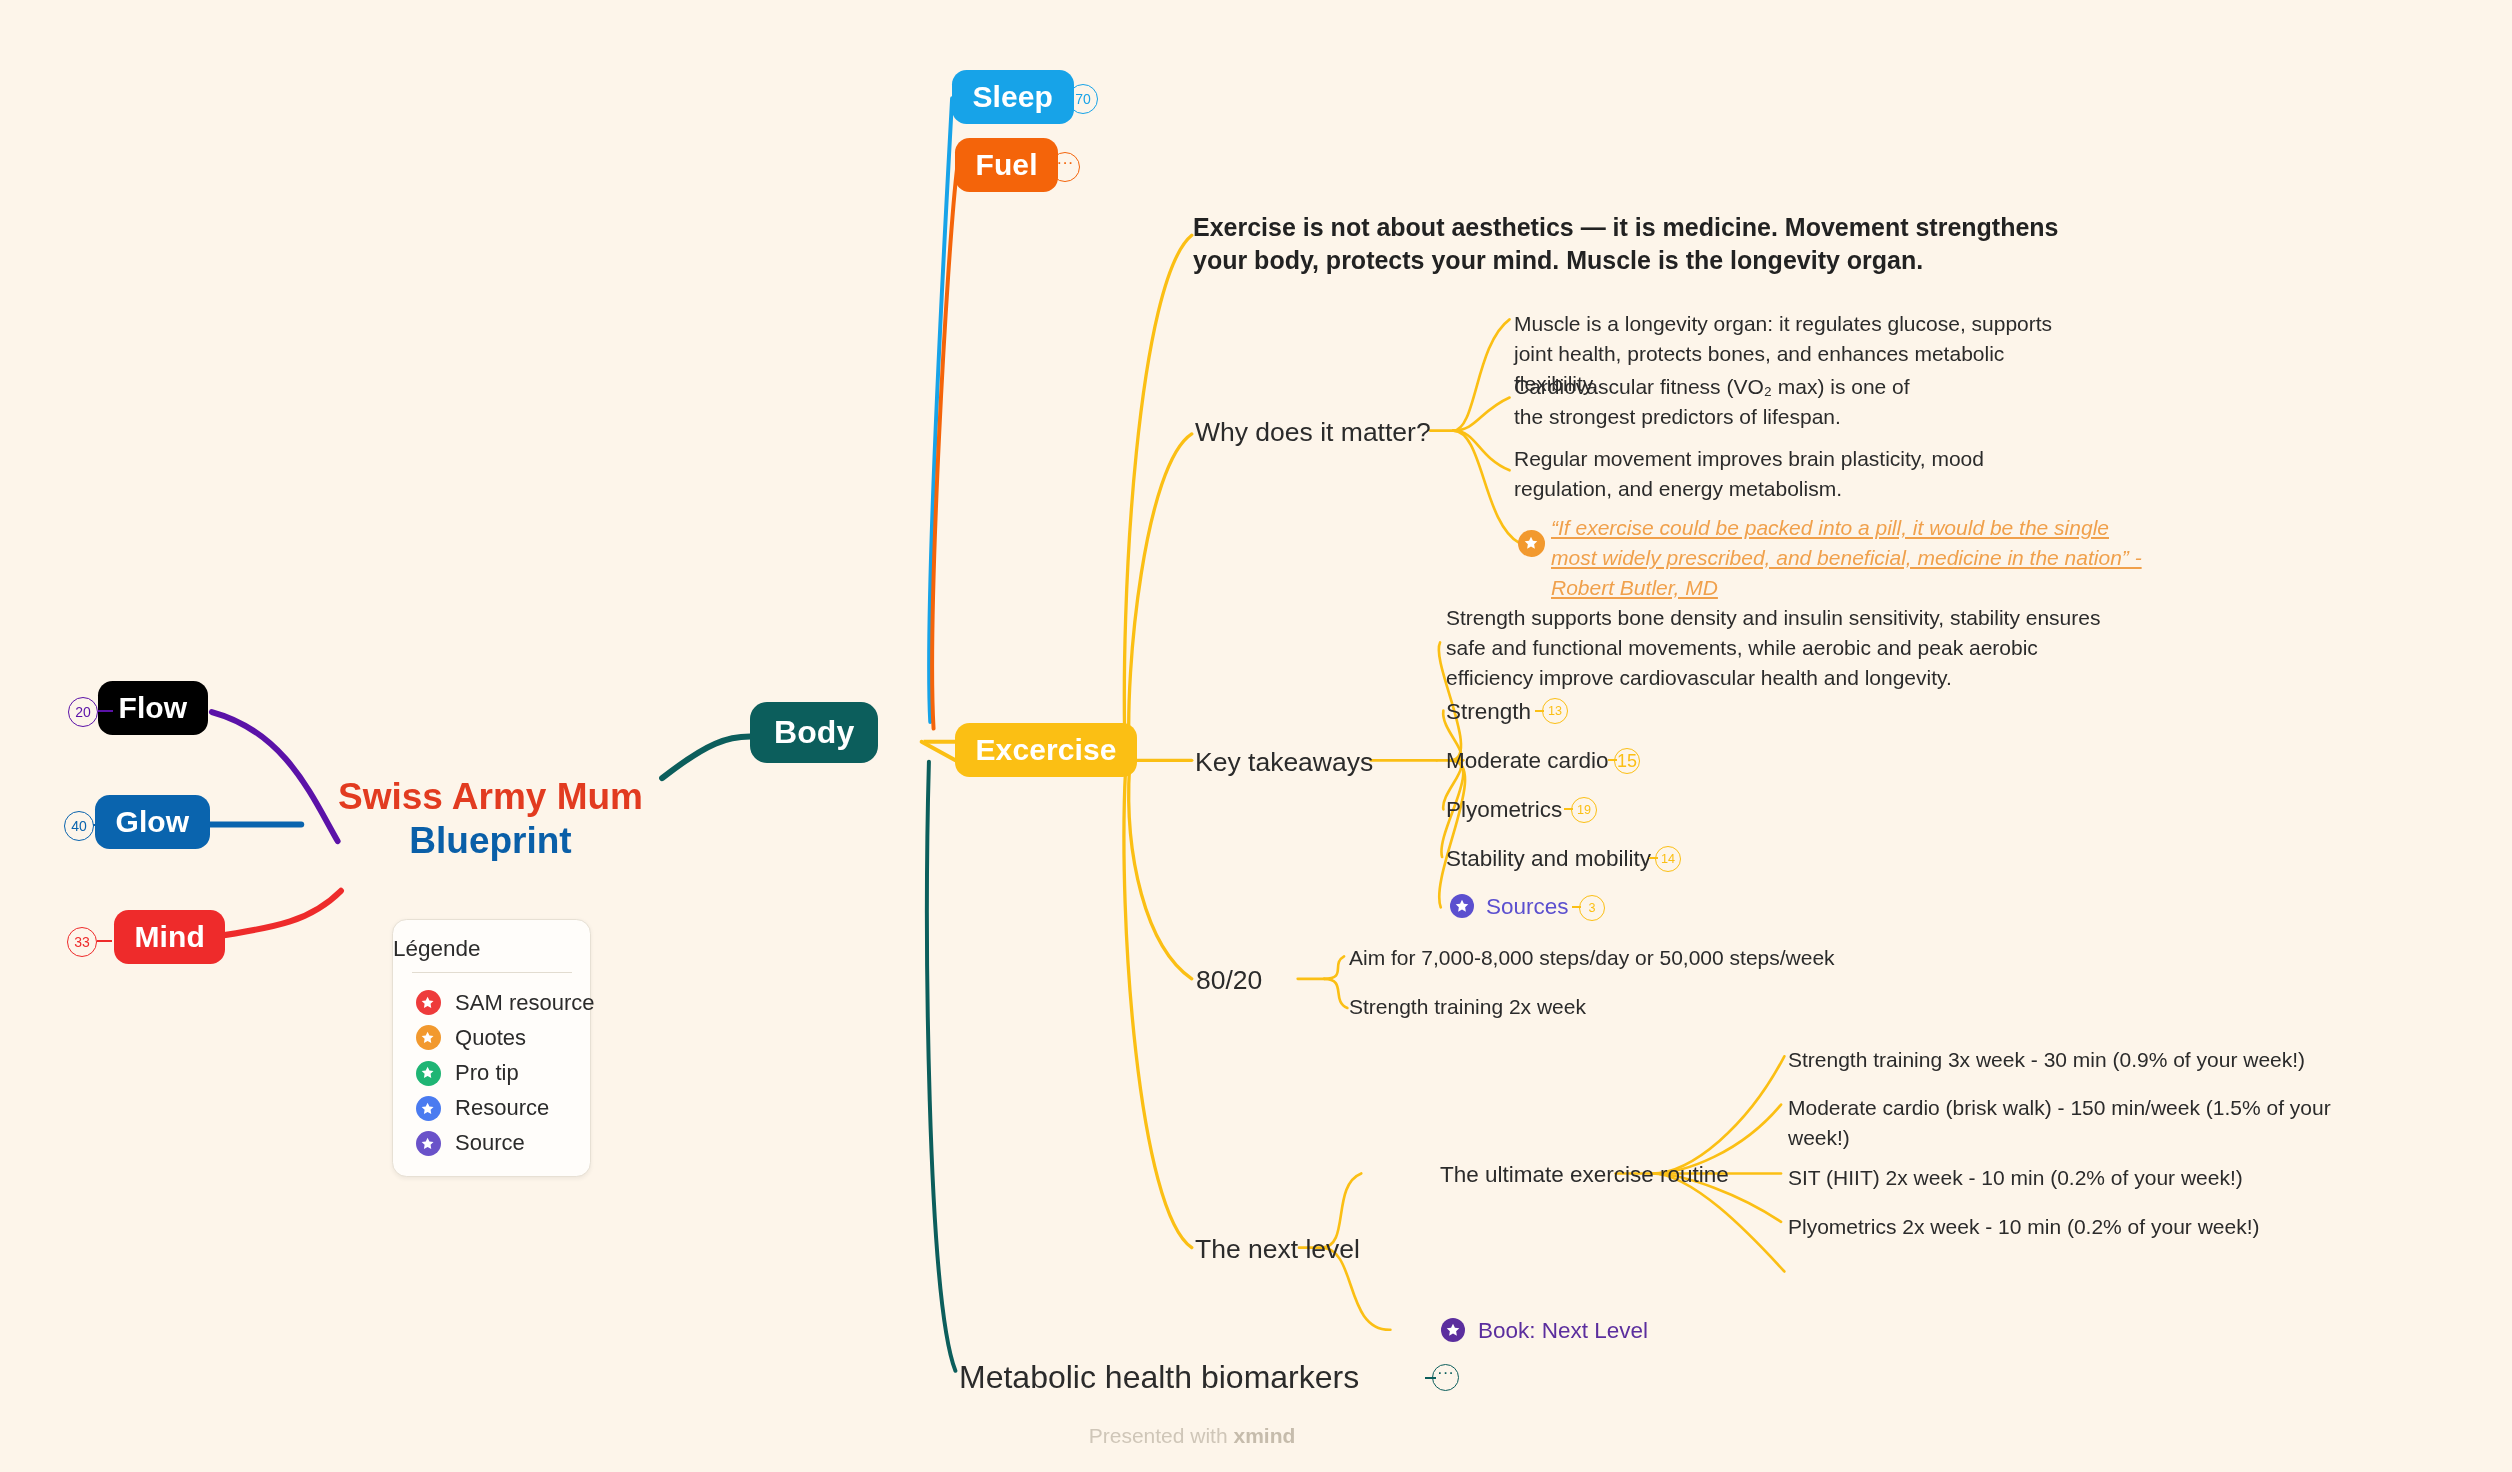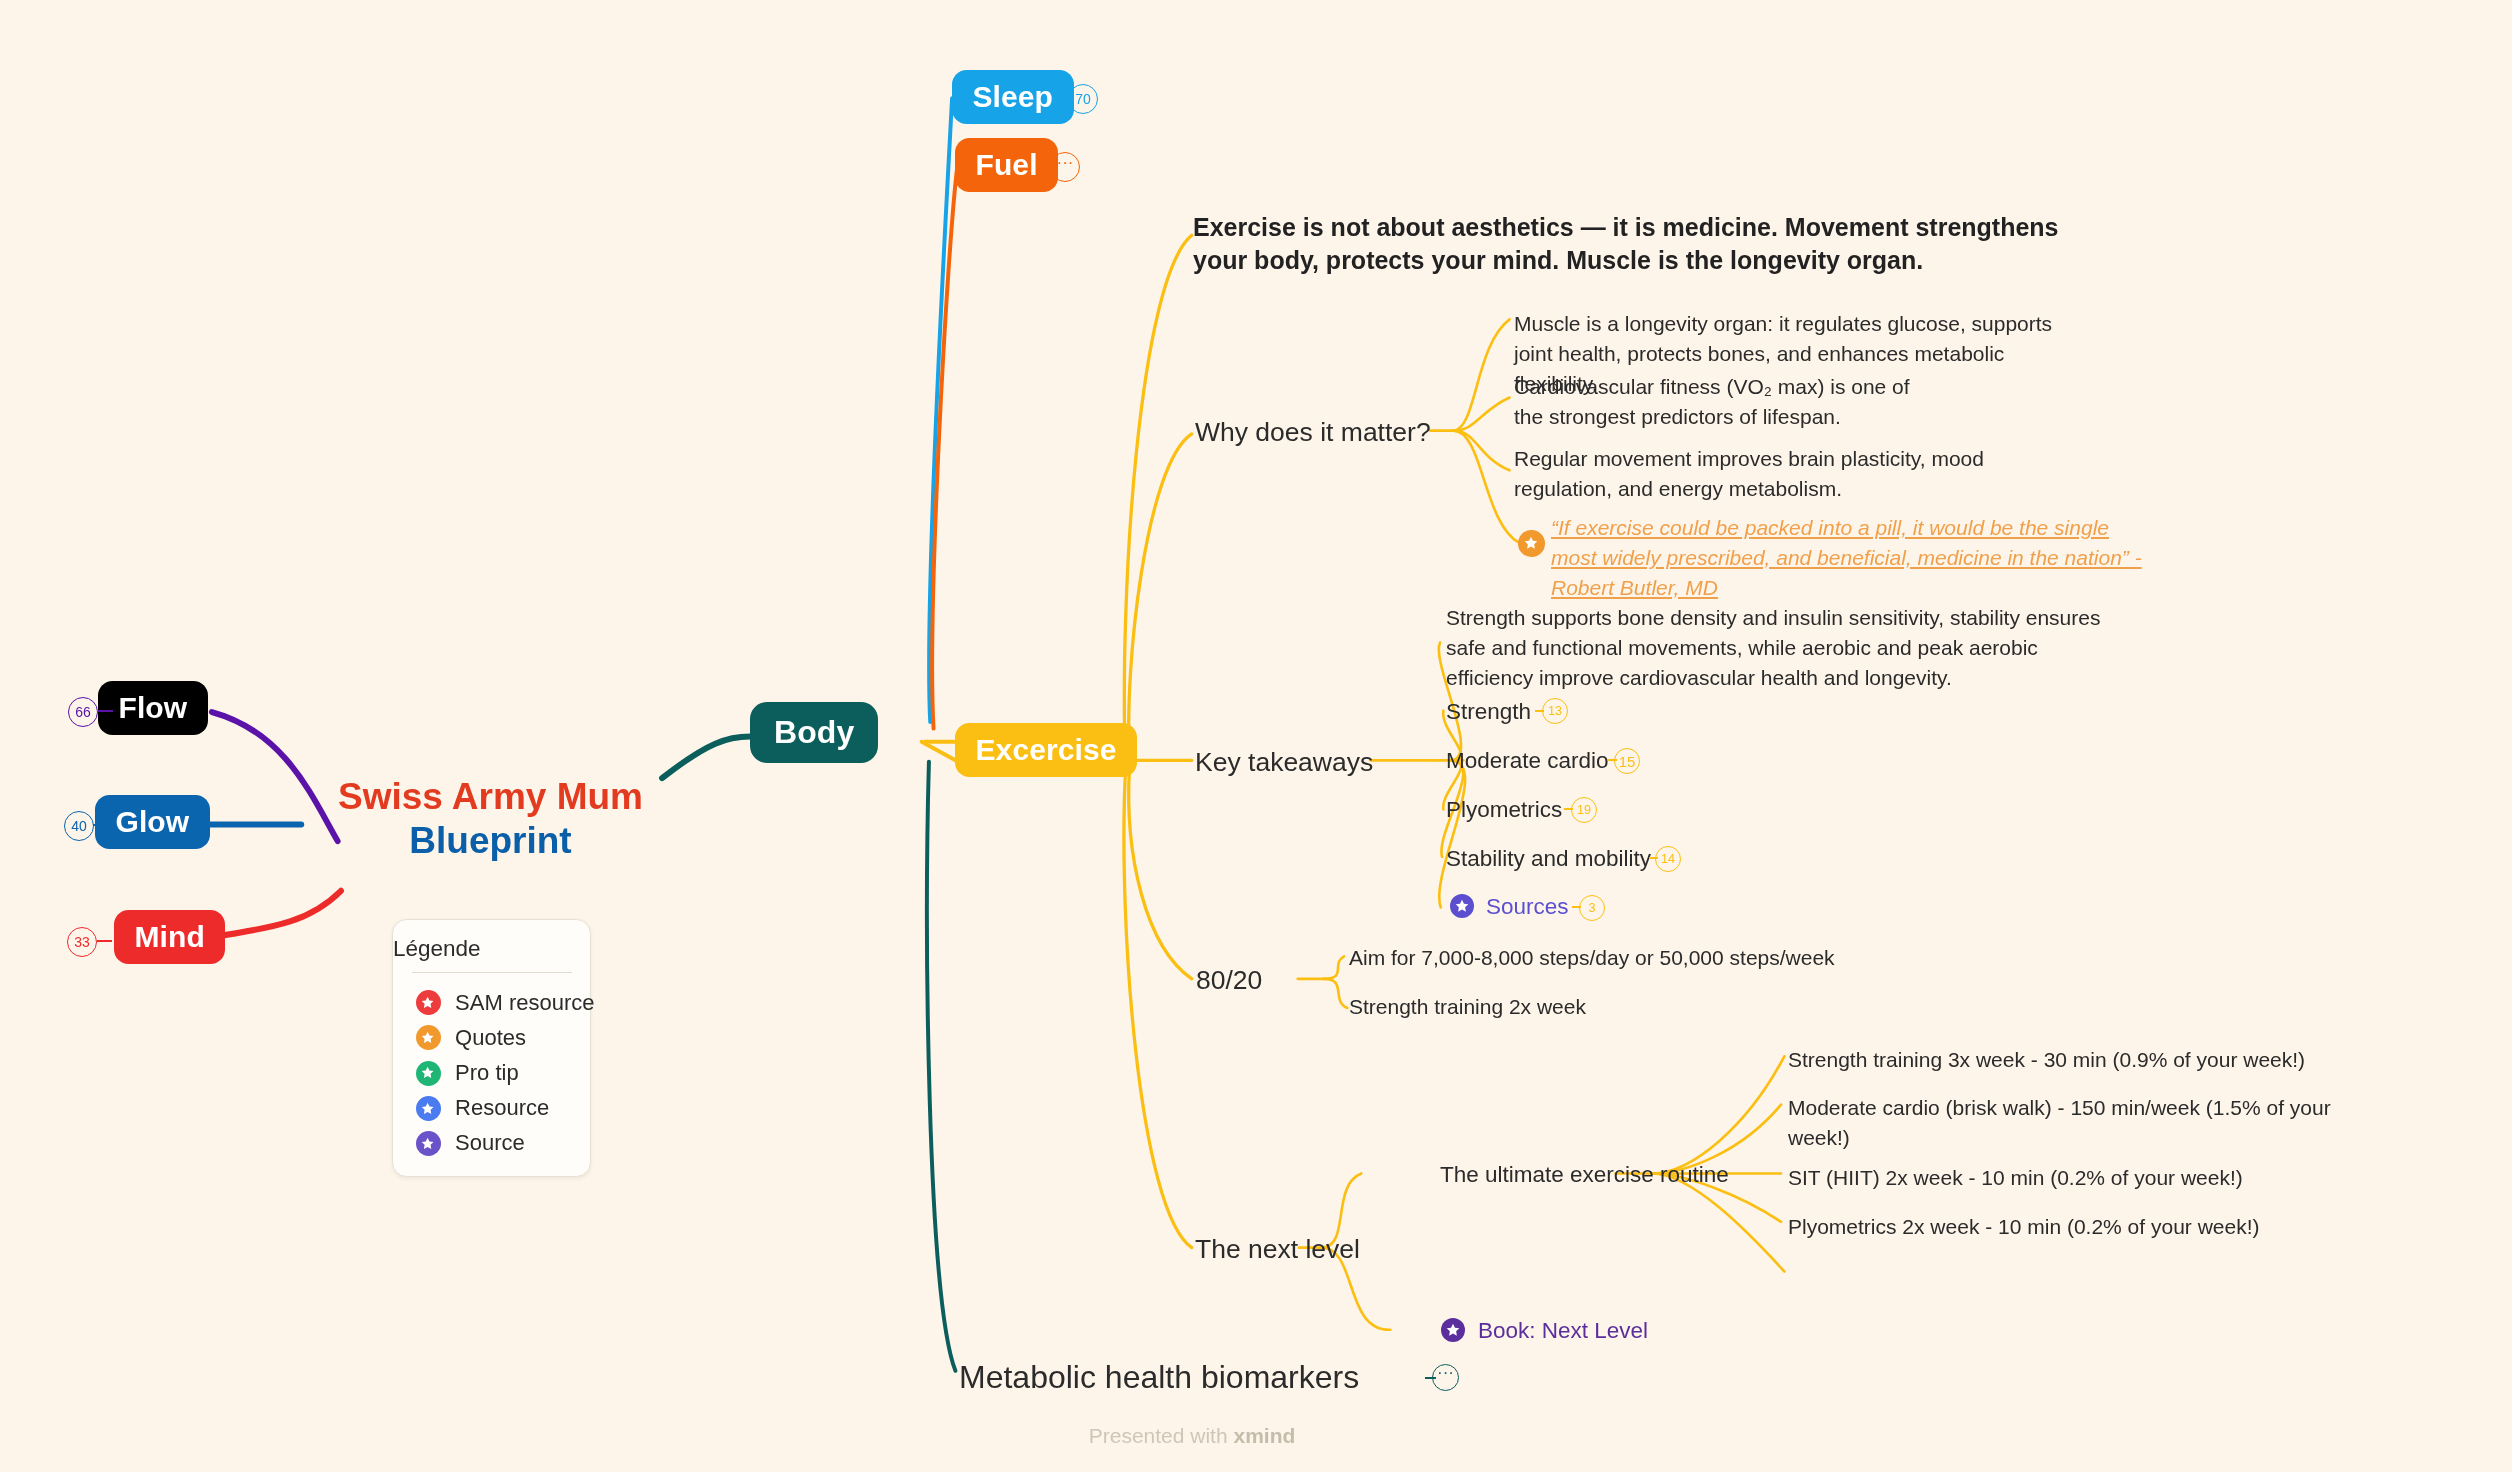--- a/index.html
+++ b/index.html
@@ -145,21 +145,21 @@
   <div class="center-title" style="left:338px;top:775px;width:305px;">
     <div class="l1">Swiss Army Mum</div>
     <div class="l2">Blueprint</div>
   </div>
 
   <div class="node" style="left:98px;top:681px;">
     <div class="pill sz-md" style="background:#000000;">Flow</div>
   </div>
   <div class="badge-stem" style="left:98px;top:710px;width:14.6px;background:#5B12A8;"></div>
   <div class="badge" style="left:68px;top:697px;color:#5B12A8;">
-    <span>66</span>
+    <span>20</span>
   </div>
 
   <div class="node" style="left:95px;top:795px;">
     <div class="pill sz-md" style="background:#0A64AE;">Glow</div>
   </div>
   <div class="badge-stem" style="left:93px;top:824px;width:14.6px;background:#0A64AE;"></div>
   <div class="badge" style="left:64px;top:811px;color:#0A64AE;">
     <span>40</span>
   </div>
 
@@ -221,21 +221,21 @@
   <div class="para" style="left:1446px;top:603px;width:656px;">Strength supports bone density and insulin sensitivity, stability ensures safe and functional movements, while aerobic and peak aerobic efficiency improve cardiovascular health and longevity.</div>
 
   <div class="topic t-34" style="left:1446px;top:699px;">Strength</div>
   <div class="badge-stem" style="left:1535px;top:710px;width:9.3px;background:#FBBF14;"></div>
   <div class="badge" style="left:1542px;top:698px;color:#FBBF14;width:24px;height:24px;font-size:12.6px;">
     <span>13</span>
   </div>
 
   <div class="topic t-34" style="left:1446px;top:748px;">Moderate cardio</div>
   <div class="badge-stem" style="left:1608px;top:759px;width:9.3px;background:#FBBF14;"></div>
-  <div class="badge" style="left:1614px;top:748px;color:#FBBF14;width:24px;height:24px;font-size:15px;">
+  <div class="badge" style="left:1614px;top:748px;color:#FBBF14;width:24px;height:24px;font-size:18px;">
     <span>15</span>
   </div>
 
   <div class="topic t-34" style="left:1446px;top:797px;">Plyometrics</div>
   <div class="badge-stem" style="left:1564px;top:808px;width:9.3px;background:#FBBF14;"></div>
   <div class="badge" style="left:1571px;top:797px;color:#FBBF14;width:24px;height:24px;font-size:12.6px;">
     <span>19</span>
   </div>
 
   <div class="topic t-34" style="left:1446px;top:846px;">Stability and mobility</div>

